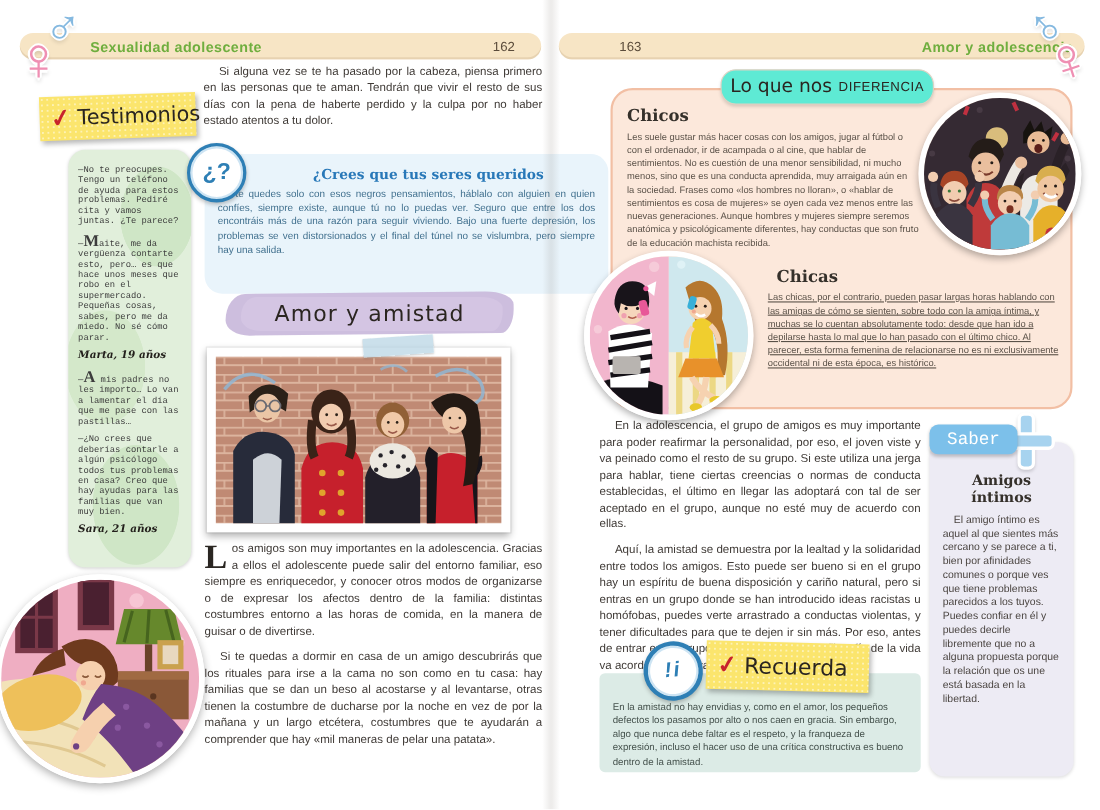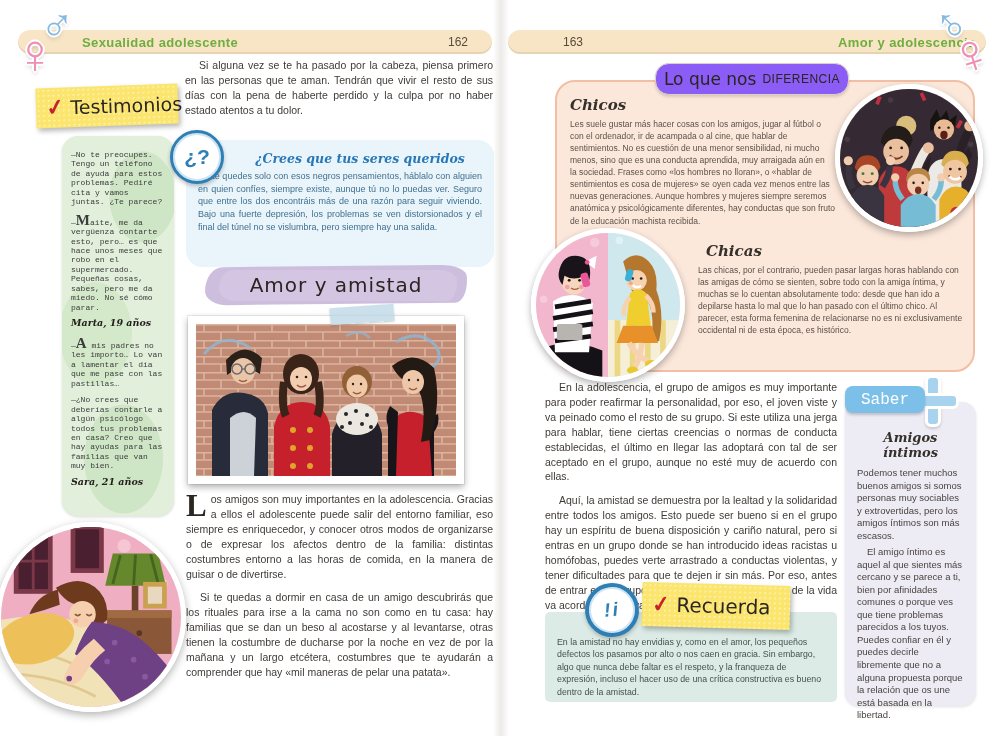--- a/index.html
+++ b/index.html
@@ -17,35 +17,35 @@
   .glyph{position:absolute;line-height:1;text-shadow:-2px 0 0 #fff,2px 0 0 #fff,0 -2px 0 #fff,0 2px 0 #fff,
          -1px -1px 0 #fff,1px 1px 0 #fff,1px -1px 0 #fff,-1px 1px 0 #fff,0 3px 4px rgba(0,0,0,.25);}
   .male{color:#85b9e0;font-size:46px;}
   .female{color:#ef8fb3;font-size:56px;}
   
   .sticky{position:absolute;background:#fbe56d;box-shadow:2px 3px 5px rgba(0,0,0,.28);
           display:flex;align-items:center;gap:6px;padding-left:10px;box-sizing:border-box;
           background-image:radial-gradient(rgba(255,255,255,.5) 1px,transparent 1px);background-size:5px 5px;}
   .check{color:#c8232c;font-size:22px;font-weight:bold;transform:rotate(-8deg);}
   .hand{font-family:"DejaVu Sans", sans-serif;color:#2a2520;}
-  .script{font-family:"DejaVu Serif", serif;font-style:italic;font-weight:bold;color:#35302a;}
+  .script{font-family:"DejaVu Serif", serif;font-weight:bold;color:#35302a;}
   
   #testi-col{position:absolute;left:62px;top:136px;width:112px;height:380px;border-radius:16px;
     background:radial-gradient(55px 75px at 72% 16%, #cfe6c6 0 60%, transparent 61%),
                radial-gradient(60px 85px at 30% 52%, #d4e8ca 0 60%, transparent 61%),
                radial-gradient(65px 90px at 55% 85%, #cfe6c6 0 60%, transparent 61%), #e1efdb;
     padding:14px 9px;box-sizing:border-box;box-shadow:0 1px 3px rgba(0,0,0,.15);}
   .testi{font-family:"Liberation Mono", monospace;font-size:8px;line-height:1.18;color:#3c3c3c;margin:0 0 7px;}
   .testi .init{font-family:"Liberation Serif", serif;font-size:15px;font-weight:bold;line-height:.8;}
   .sig{font-family:"DejaVu Serif", serif;font-style:italic;font-weight:bold;font-size:9.5px;
        text-align:left;color:#23201c;margin:-2px 0 9px;}
   
   .jt{text-align:justify;}
   #intro{position:absolute;left:185px;top:58px;width:308px;font-size:10.5px;line-height:1.42;text-indent:14px;margin:0;}
-  #qbox{position:absolute;left:186px;top:140px;width:308px;height:127px;background:#e9f4fb;border-radius:16px;}
+  #qbox{position:absolute;left:186px;top:140px;width:367px;height:127px;background:#e9f4fb;border-radius:16px;}
   #qbox .qtitle{margin:11px 8px 3px 48px;text-align:center;font-size:12.5px;line-height:1.3;color:#2878b8;}
   #qbox p{margin:3px 12px;font-size:9px;line-height:1.4;color:#41708e;}
   .round-icon{position:absolute;border-radius:50%;background:#fff;border:3px solid #2e7fb5;
      box-shadow:0 0 0 2px rgba(200,225,242,.9) inset,0 2px 4px rgba(0,0,0,.25);
      display:flex;align-items:center;justify-content:center;color:#2e7fb5;font-weight:bold;}
   #q-icon{left:170px;top:130px;width:48px;height:48px;font-size:21px;}
   #heading-amor{position:absolute;left:205px;top:266px;width:262px;height:38px;}
   #heading-amor .brush{position:absolute;inset:0;background:#c9b8db;opacity:.92;
       border-radius:18px 26px 12px 22px / 24px 12px 22px 14px;transform:rotate(-.6deg);}
   #heading-amor .brush2{position:absolute;left:14px;top:4px;right:10px;bottom:3px;background:#d4c5e3;
@@ -63,21 +63,21 @@
   #lbody .p2{text-indent:14px;}
   .dropcap{float:left;font-family:"Liberation Serif", serif;font-size:31px;line-height:25px;
      font-weight:bold;color:#2a2622;margin:1px 4px 0 0;}
   #circ-float{float:left;width:190px;height:190px;margin-left:-182px;margin-top:30px;
      border-radius:50%;overflow:hidden;border:5px solid #fff;box-sizing:border-box;
      box-shadow:0 3px 8px rgba(0,0,0,.3);shape-outside:circle(102px at 93px 125px);shape-margin:10px;}
   
   #spine{position:absolute;left:493px;top:0;width:16px;height:736px;
      background:linear-gradient(90deg,rgba(0,0,0,0),rgba(110,100,90,.12) 45%,rgba(110,100,90,.12) 55%,rgba(0,0,0,0));}
   
-  #dif-pill{position:absolute;left:655px;top:63px;width:192px;height:30px;background:#8b5cf6;border-radius:14px;
+  #dif-pill{position:absolute;left:655px;top:63px;width:192px;height:30px;background:#5eead4;border-radius:14px;
      border:1.5px solid #ddd2c2;box-shadow:0 2px 3px rgba(0,0,0,.14);display:flex;align-items:center;
      justify-content:center;gap:6px;z-index:3;}
   #pink-box{position:absolute;left:555px;top:80px;width:420px;height:292px;background:#fce8db;
      border:2px solid #f2bfa4;border-radius:20px;box-sizing:border-box;}
   .circle-ill{position:absolute;border-radius:50%;border:5px solid #fff;box-sizing:border-box;
      overflow:hidden;box-shadow:0 3px 7px rgba(0,0,0,.3);z-index:2;}
   #boys-circle{left:835px;top:84px;width:148px;height:148px;}
   #girls-circle{left:531px;top:228px;width:154px;height:154px;}
   .pk-title{position:absolute;font-size:15px;z-index:1;}
   .pk-text{position:absolute;font-size:8.5px;line-height:1.42;color:#5a5148;z-index:1;}
@@ -281,21 +281,21 @@
     </div>
 
     <div id="pink-box"></div>
 
     <div class="pk-title script" style="left:570px;top:96px;">Chicos</div>
     <div class="pk-text" style="left:570px;top:118px;width:392px;">
       <span class="chicos-spacer"></span><span>Les suele gustar más hacer cosas con los amigos, jugar al fútbol o con el ordenador, ir de acampada o al cine, que hablar de sentimientos. No es cuestión de una menor sensibilidad, ni mucho menos, sino que es una conducta aprendida, muy arraigada aún en la sociedad. Frases como «los hombres no lloran», o «hablar de sentimientos es cosa de mujeres» se oyen cada vez menos entre las nuevas generaciones. Aunque hombres y mujeres siempre seremos anatómica y psicológicamente diferentes, hay conductas que son fruto de la educación machista recibida.</span>
     </div>
 
     <div class="pk-title script" style="left:706px;top:242px;">Chicas</div>
-    <div class="pk-text" style="left:566px;top:264px;width:398px;">
+    <div class="pk-text" style="left:566px;top:264px;width:398px;text-decoration:underline;">
       <span class="chicas-spacer"></span><span>Las chicas, por el contrario, pueden pasar largas horas hablando con las amigas de cómo se sienten, sobre todo con la amiga íntima, y muchas se lo cuentan absolutamente todo: desde que han ido a depilarse hasta lo mal que lo han pasado con el último chico. Al parecer, esta forma femenina de relacionarse no es ni exclusivamente occidental ni de esta época, es histórico.</span>
     </div>
 
     <div class="circle-ill" id="boys-circle">
       <svg width="138" height="138" viewBox="0 0 150 150">
         <rect width="150" height="150" fill="#352a33"></rect>
         <g fill="#473a44">
             <circle cx="20" cy="20" r="4"></circle>
             <circle cx="55" cy="12" r="3"></circle>
             <circle cx="135" cy="18" r="4"></circle>
@@ -413,21 +413,20 @@
 
     <div id="saber-plus">
         <div class="v"></div>
         <div class="h"></div>
       </div>
     <div id="saber-badge">
         <span>Saber</span>
       </div>
     <div id="saber-box">
       <h4 class="script">Amigos íntimos</h4>
-      <p><span>Podemos tener muchos buenos amigos si somos personas muy sociables y extrovertidas, pero los amigos íntimos son más escasos.</span></p>
       <p class="sp2"><span>El amigo íntimo es aquel al que sientes más cercano y se parece a ti, bien por afinidades comunes o porque ves que tiene problemas parecidos a los tuyos. Puedes confiar en él y puedes decirle libremente que no a alguna propuesta porque la relación que os une está basada en la libertad.</span></p>
     </div>
 
     <div id="rec-box">
       <p><span>En la amistad no hay envidias y, como en el amor, los pequeños defectos los pasamos por alto o nos caen en gracia. Sin embargo, algo que nunca debe faltar es el respeto, y la franqueza de expresión, incluso el hacer uso de una crítica constructiva es bueno dentro de la amistad.</span></p>
     </div>
     <div class="round-icon" id="rec-icon">!i</div>
     <div class="sticky" id="rec-sticky">
       <span class="check">✓</span>
       <span class="hand lbl-big">Recuerda</span>

